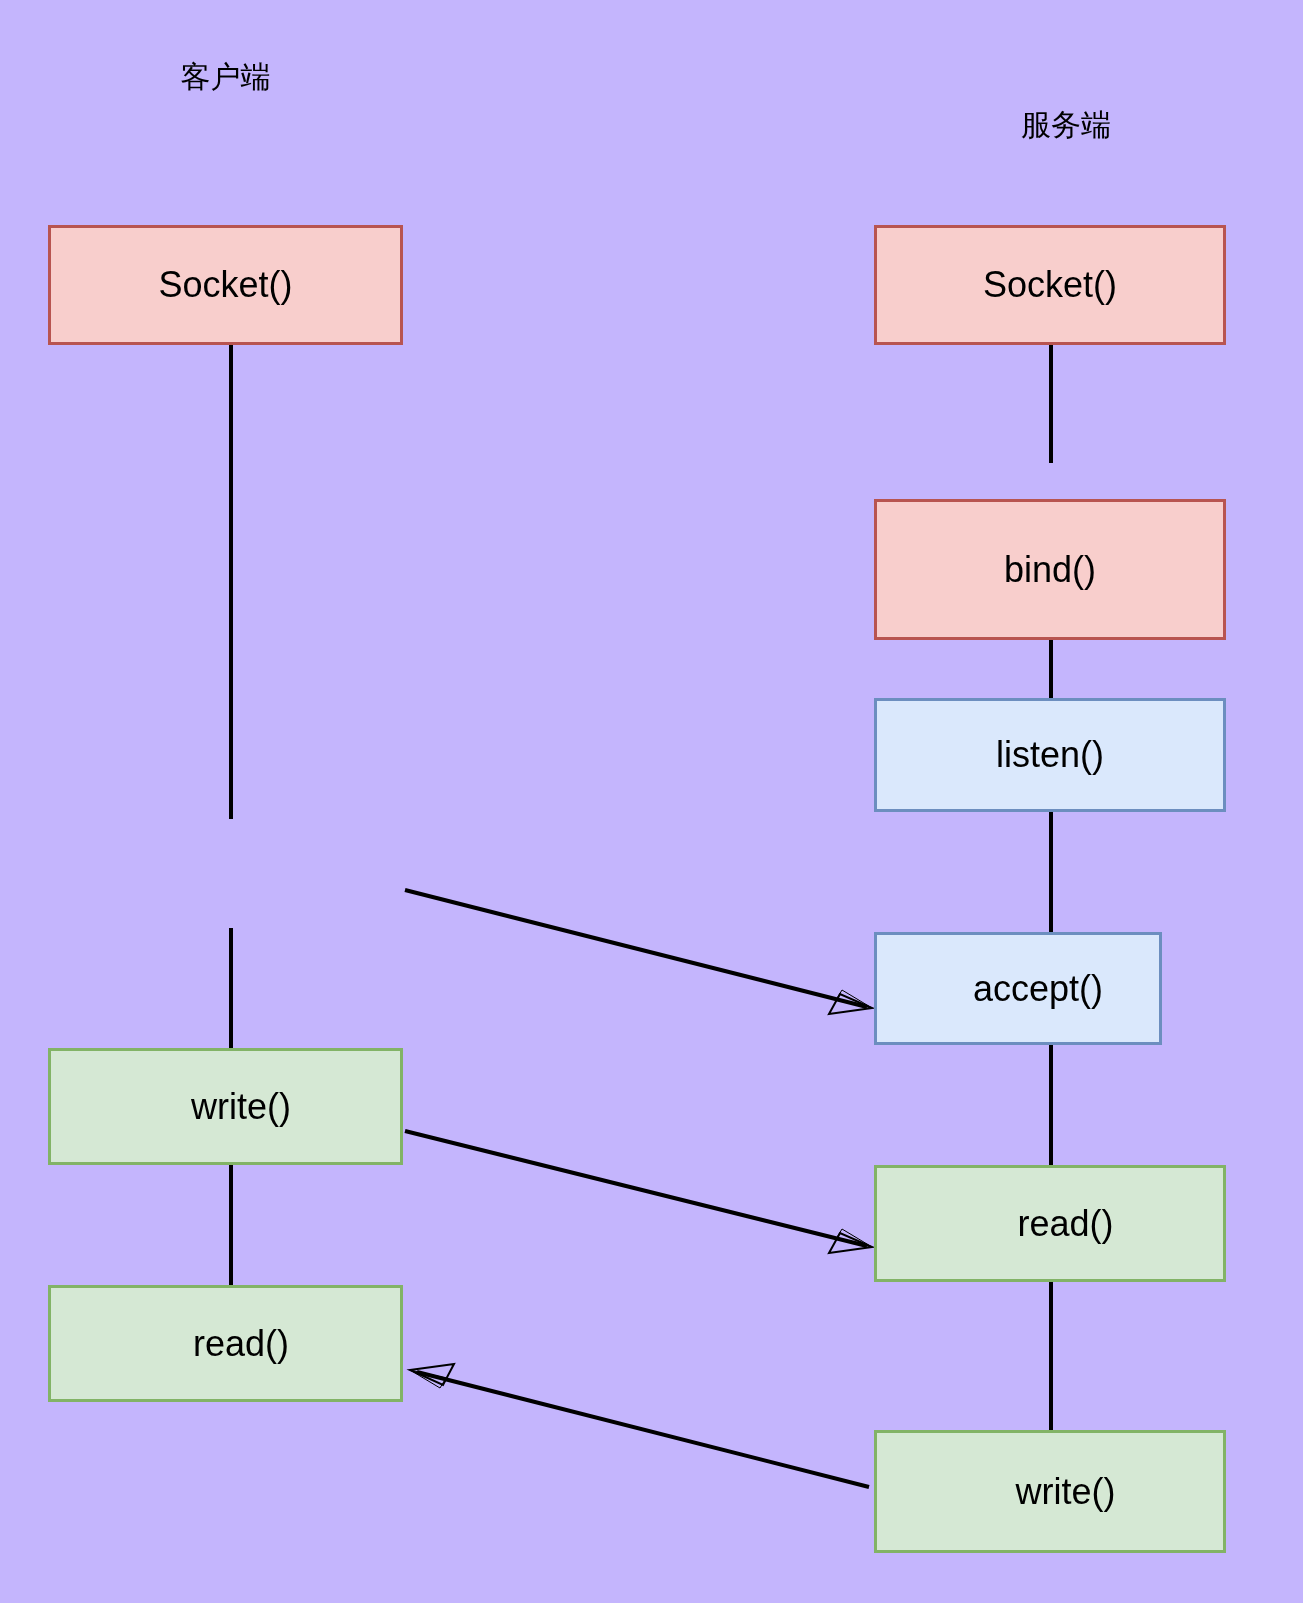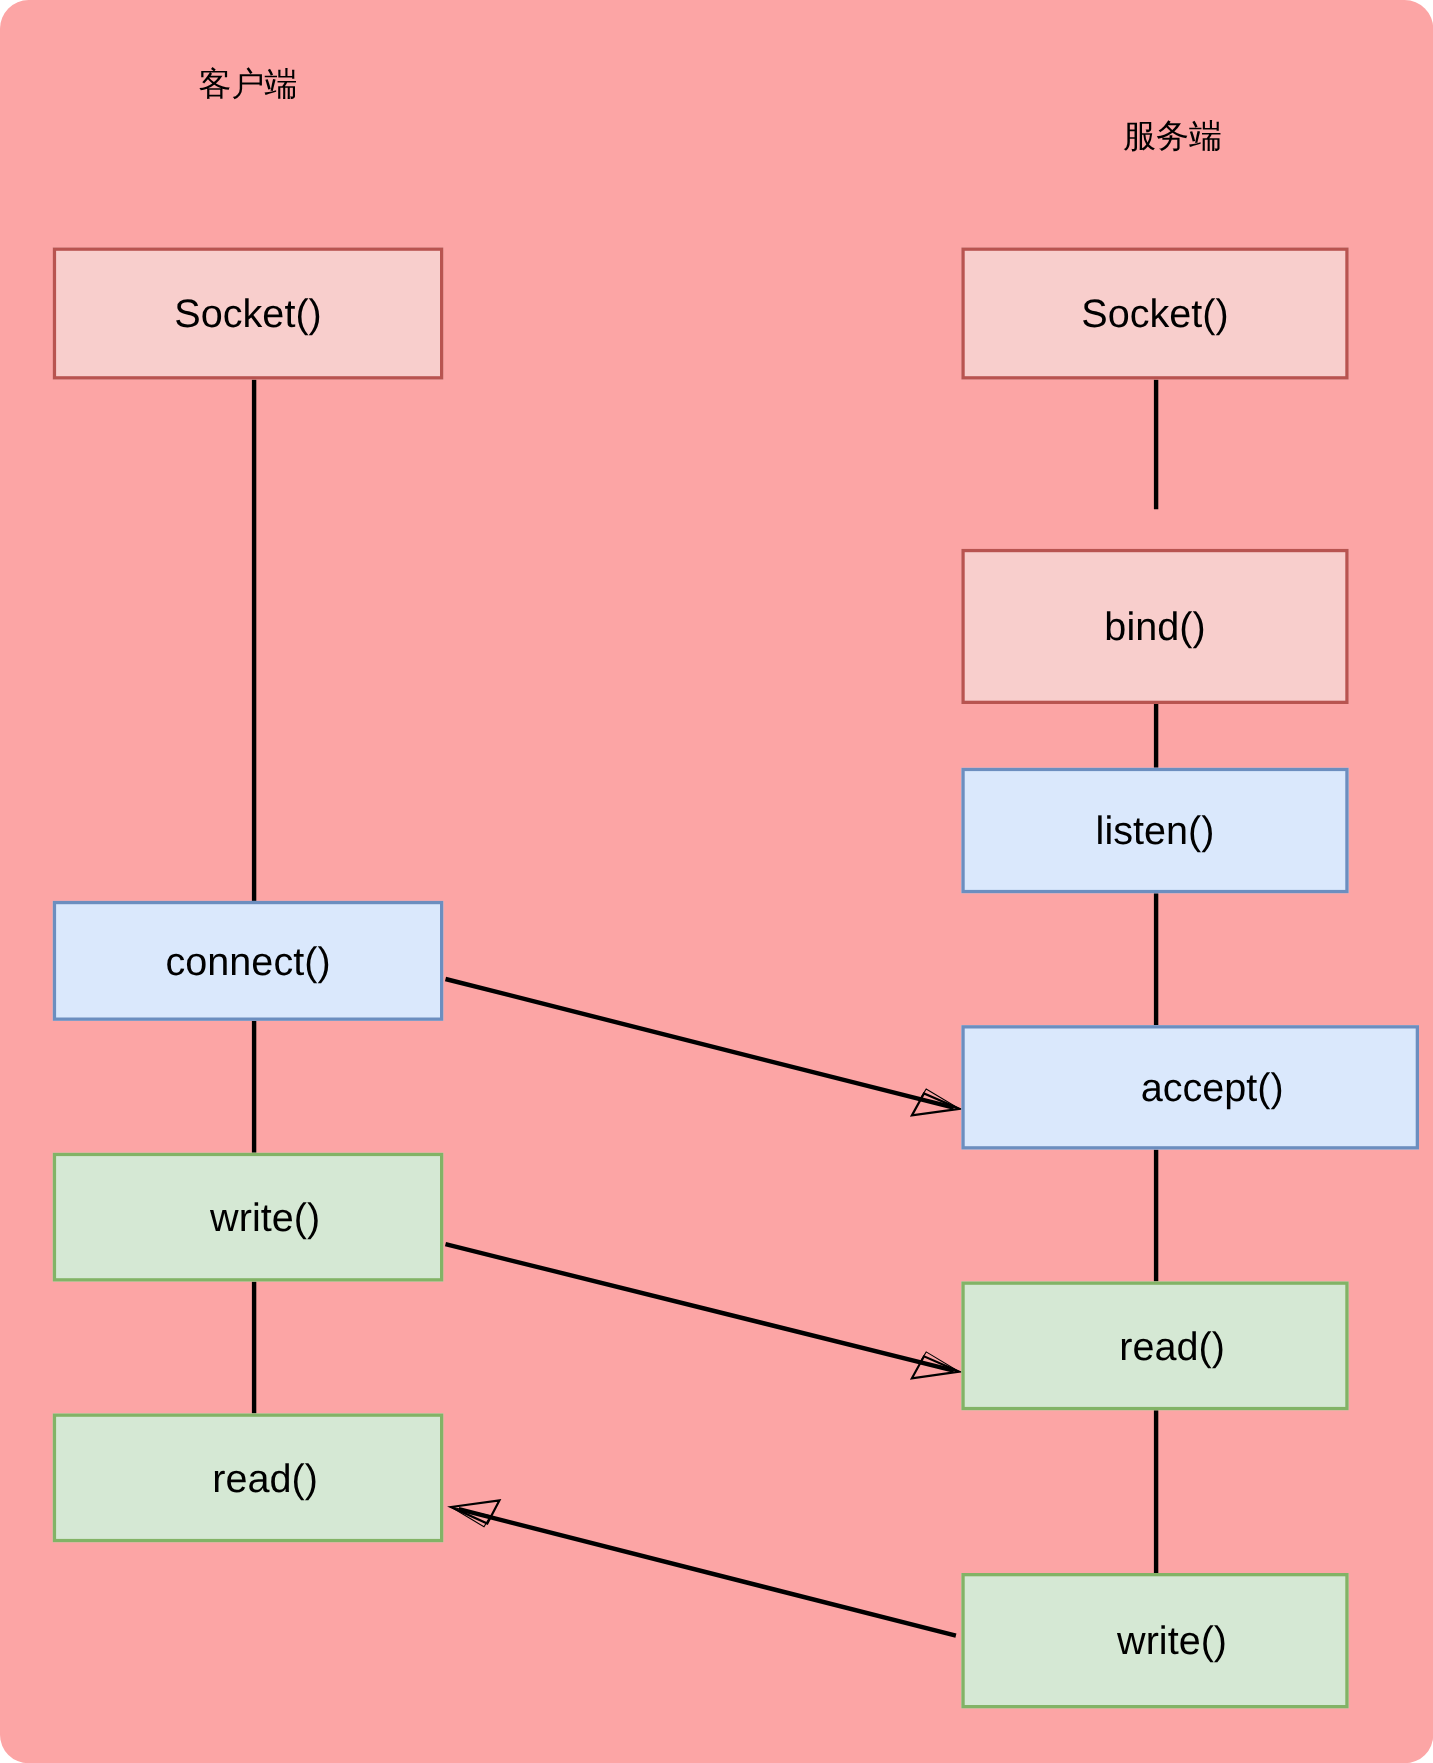--- a/index.html
+++ b/index.html
@@ -8,23 +8,22 @@
     padding: 0;
     background: #ffffff;
   }
   body {
     font-family: "Liberation Sans", "DejaVu Sans", sans-serif;
   }
   #canvas {
     position: relative;
     width: 1303px;
     height: 1603px;
-    background: #fca5a5;
+    background: #c4b5fd;
     overflow: hidden;
-    border-radius: 26px;
   }
   .col-header {
     position: absolute;
     font-size: 30px;
     line-height: 30px;
     color: #000000;
     white-space: nowrap;
     text-align: center;
     font-family: "DejaVu Sans", "Liberation Sans", sans-serif;
   }
@@ -97,23 +96,20 @@
       <line x1="869" y1="1487" x2="417" y2="1372" stroke-width="4"></line>
       <path d="M 410 1370 L 454 1364 L 443 1385 Z" fill="#000000" stroke="#000000" stroke-width="2"></path>
       <path d="M 410 1370 L 446 1378 L 440 1388 Z" fill="#000000" stroke="#000000" stroke-width="1"></path>
     </g>
   </svg>
 
   <div class="node pink" style="left:48px; top:225px; width:355px; height:120px;">
     <span class="node-label">Socket()</span>
   </div>
 
-  <div class="node blue" style="left:48px; top:819px; width:355px; height:109px;">
-    <span class="node-label">connect()</span>
-  </div>
 
   <div class="node green" style="left:48px; top:1048px; width:355px; height:117px;">
     <span class="node-label">write()</span>
   </div>
 
   <div class="node green" style="left:48px; top:1285px; width:355px; height:117px;">
     <span class="node-label">read()</span>
   </div>
 
   <div class="node pink" style="left:874px; top:225px; width:352px; height:120px;">
@@ -121,21 +117,21 @@
   </div>
 
   <div class="node pink" style="left:874px; top:463px; width:352px; height:141px;margin-top:36px;">
     <span class="node-label">bind()</span>
   </div>
 
   <div class="node blue" style="left:874px; top:698px; width:352px; height:114px;">
     <span class="node-label">listen()</span>
   </div>
 
-  <div class="node blue" style="left:874px; top:932px; width:416px; height:113px;padding-left:40px;">
+  <div class="node blue" style="left:874px; top:932px; width:288px; height:113px;padding-left:40px;">
     <span class="node-label">accept()</span>
   </div>
 
   <div class="node green" style="left:874px; top:1165px; width:352px; height:117px;">
     <span class="node-label">read()</span>
   </div>
 
   <div class="node green" style="left:874px; top:1430px; width:352px; height:123px;">
     <span class="node-label">write()</span>
   </div>

